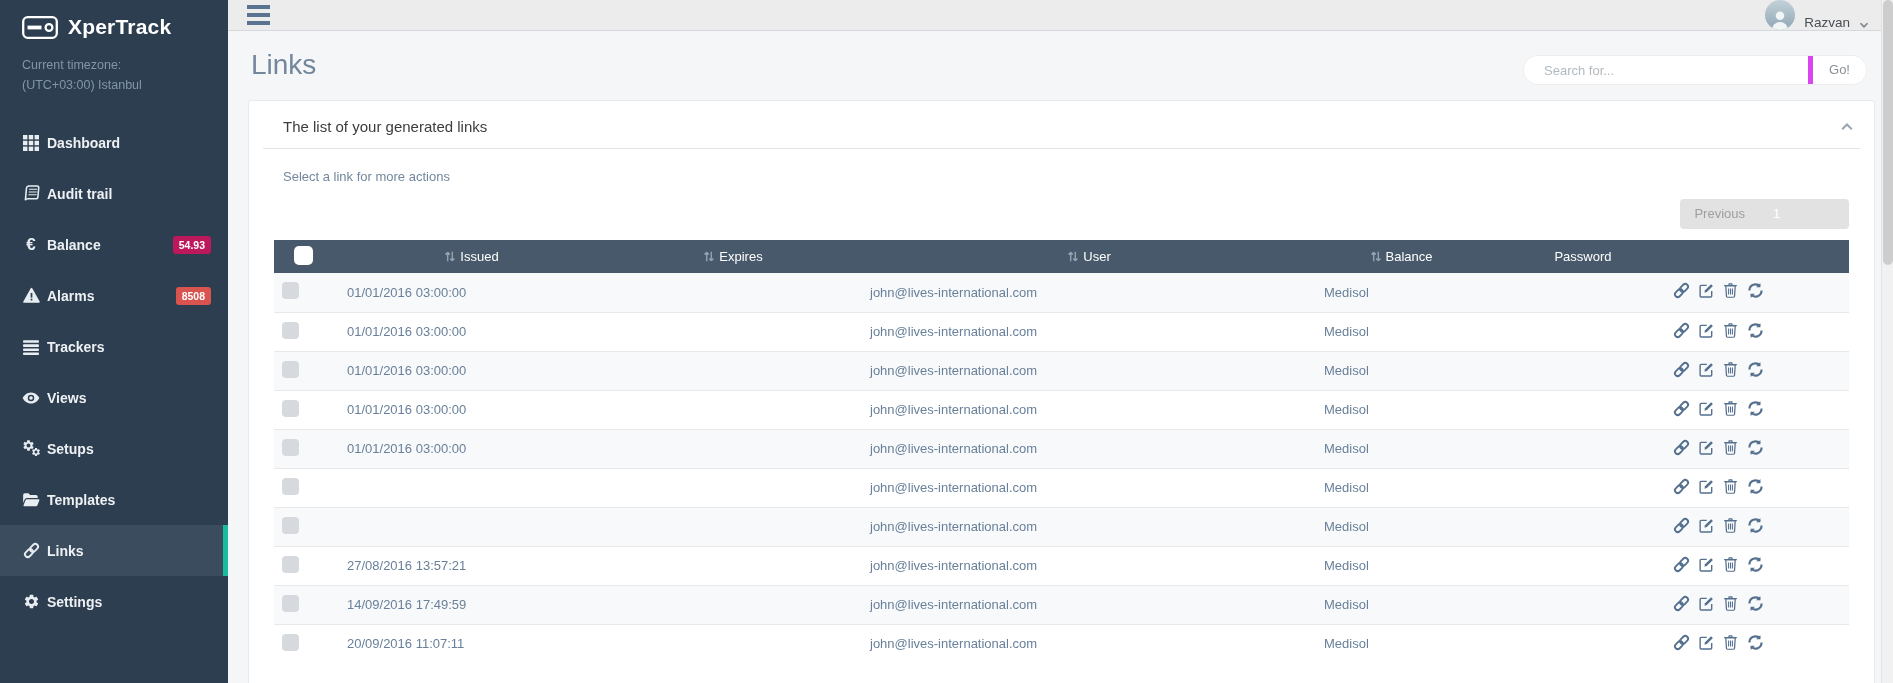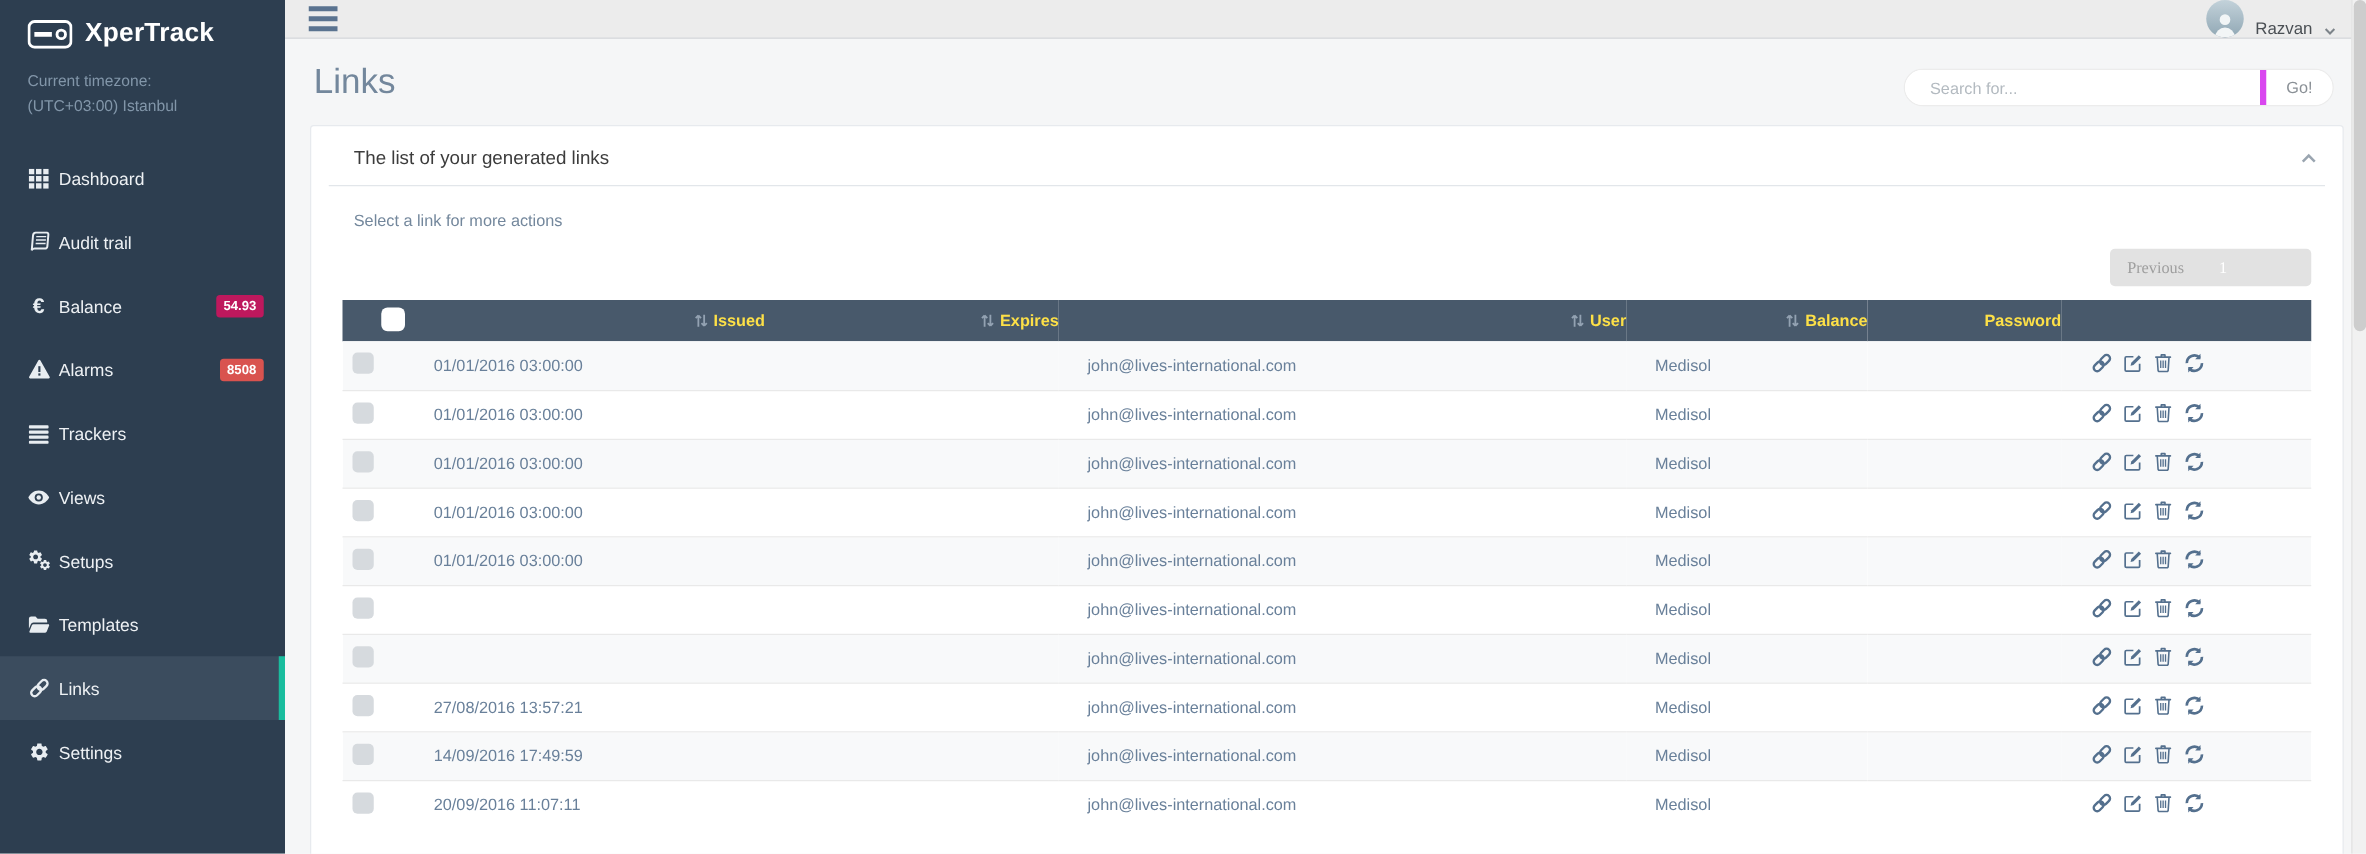--- a/index.html
+++ b/index.html
@@ -13,21 +13,21 @@
   .logo-ic { width:36px; height:23px; }
   .logo-text { font-size:21px; font-weight:bold; color:#ffffff; letter-spacing:.2px; }
   .tz { padding:16px 22px 0 22px; color:#8296a9; font-size:12.5px; line-height:20px; }
   .nav { margin-top:22px; }
   .nav-item { position:relative; display:flex; align-items:center; height:51px;
     padding-left:21px; cursor:pointer; }
   .nav-ic { width:20px; min-width:20px; display:flex; justify-content:center; align-items:center;
     color:#e8edf1; margin-right:6px; }
   .nav-ic svg { width:17px; height:17px; }
   .euro { font-size:17px; font-weight:bold; color:#e8edf1; }
-  .nav-label { font-size:14px; color:#eef1f4; }
+  .nav-label { font-size:14px; color:#eef1f4;font-weight:bold; }
   .nav-item.active { background:#3b4c5e; border-right:5px solid #19bd9e; }
   .badge { position:absolute; right:17px; top:50%; transform:translateY(-50%);
     font-size:10.5px; font-weight:bold; color:#fff; padding:3px 6px; border-radius:3px; }
   .badge-green { background:#be185d; }
   .badge-red { background:#d9534f; }
 
   
   .main { flex:1; display:flex; flex-direction:column; }
   .topbar { height:54px; background:#ececec; border-bottom:1px solid #d5d8dc;
     display:flex; align-items:center; justify-content:space-between; padding:0 26px 0 15px; }
@@ -55,32 +55,32 @@
   .panel { margin-top:15px; background:#fff; border:1px solid #e7eaee; border-radius:3px;
     min-height:600px; }
   .panel-head { display:flex; align-items:center; justify-content:space-between;
     padding:17px 20px 13px 34px; }
   .panel-title { font-size:15px; color:#3c3c3c; }
   .chev-up { width:14px; height:14px; color:#9aa5b0; cursor:pointer; }
   .panel-divider { border-bottom:1px solid #e2e6ea; margin:0 14px; }
   .panel-body { padding:0 25px 25px 25px; }
   .subtitle { padding:20px 0 0 9px; font-size:13px; color:#73879c; }
 
-  .pager-row { display:flex; justify-content:flex-end; margin-top:15px;font-family:Liberation Serif, serif; }
+  .pager-row { display:flex; justify-content:flex-end; margin-top:15px; }
   .pager { display:flex; align-items:center; height:30px; background:#e2e2e2;
     border-radius:4px; overflow:hidden; font-size:13px; }
   .pager span { line-height:30px; padding:0 14px; cursor:pointer; }
   .pg-prev { color:#9f9f9f; }
   .pg-cur { color:#ffffff; padding:0 10px; }
   .pg-next { color:#a21caf;margin-top:40px; }
 
   
   table { width:100%; border-collapse:collapse; table-layout:fixed; margin-top:11px; }
-  thead th { background:#48596b; height:33px; color:#fde047; font-size:13px; font-weight:bold;
-    text-align:right; padding-left:7px; vertical-align:middle; }
+  thead th { background:#48596b; height:33px; color:#ffffff; font-size:13px; font-weight:normal;
+    text-align:center; padding-left:7px; vertical-align:middle; }
   th.cb-th { padding-left:8px; }
   th.th-user { padding-left:30px; }
   th.th-password { padding-left:23px; }
   th.th-actions { padding:0; }
   .sort-ic { width:12px; height:13px; color:#93a2b2; vertical-align:-2px; margin-right:4px; }
   th.sortable { cursor:pointer; }
   tbody td { height:39px; border-top:1px solid #e9e9e9; font-size:13px; color:#69809a;
     padding-left:23px; vertical-align:middle; white-space:nowrap; overflow:hidden; }
   tbody tr:first-child td { border-top:none; }
   tbody tr:nth-child(odd) { background:#f8f9fa; }

